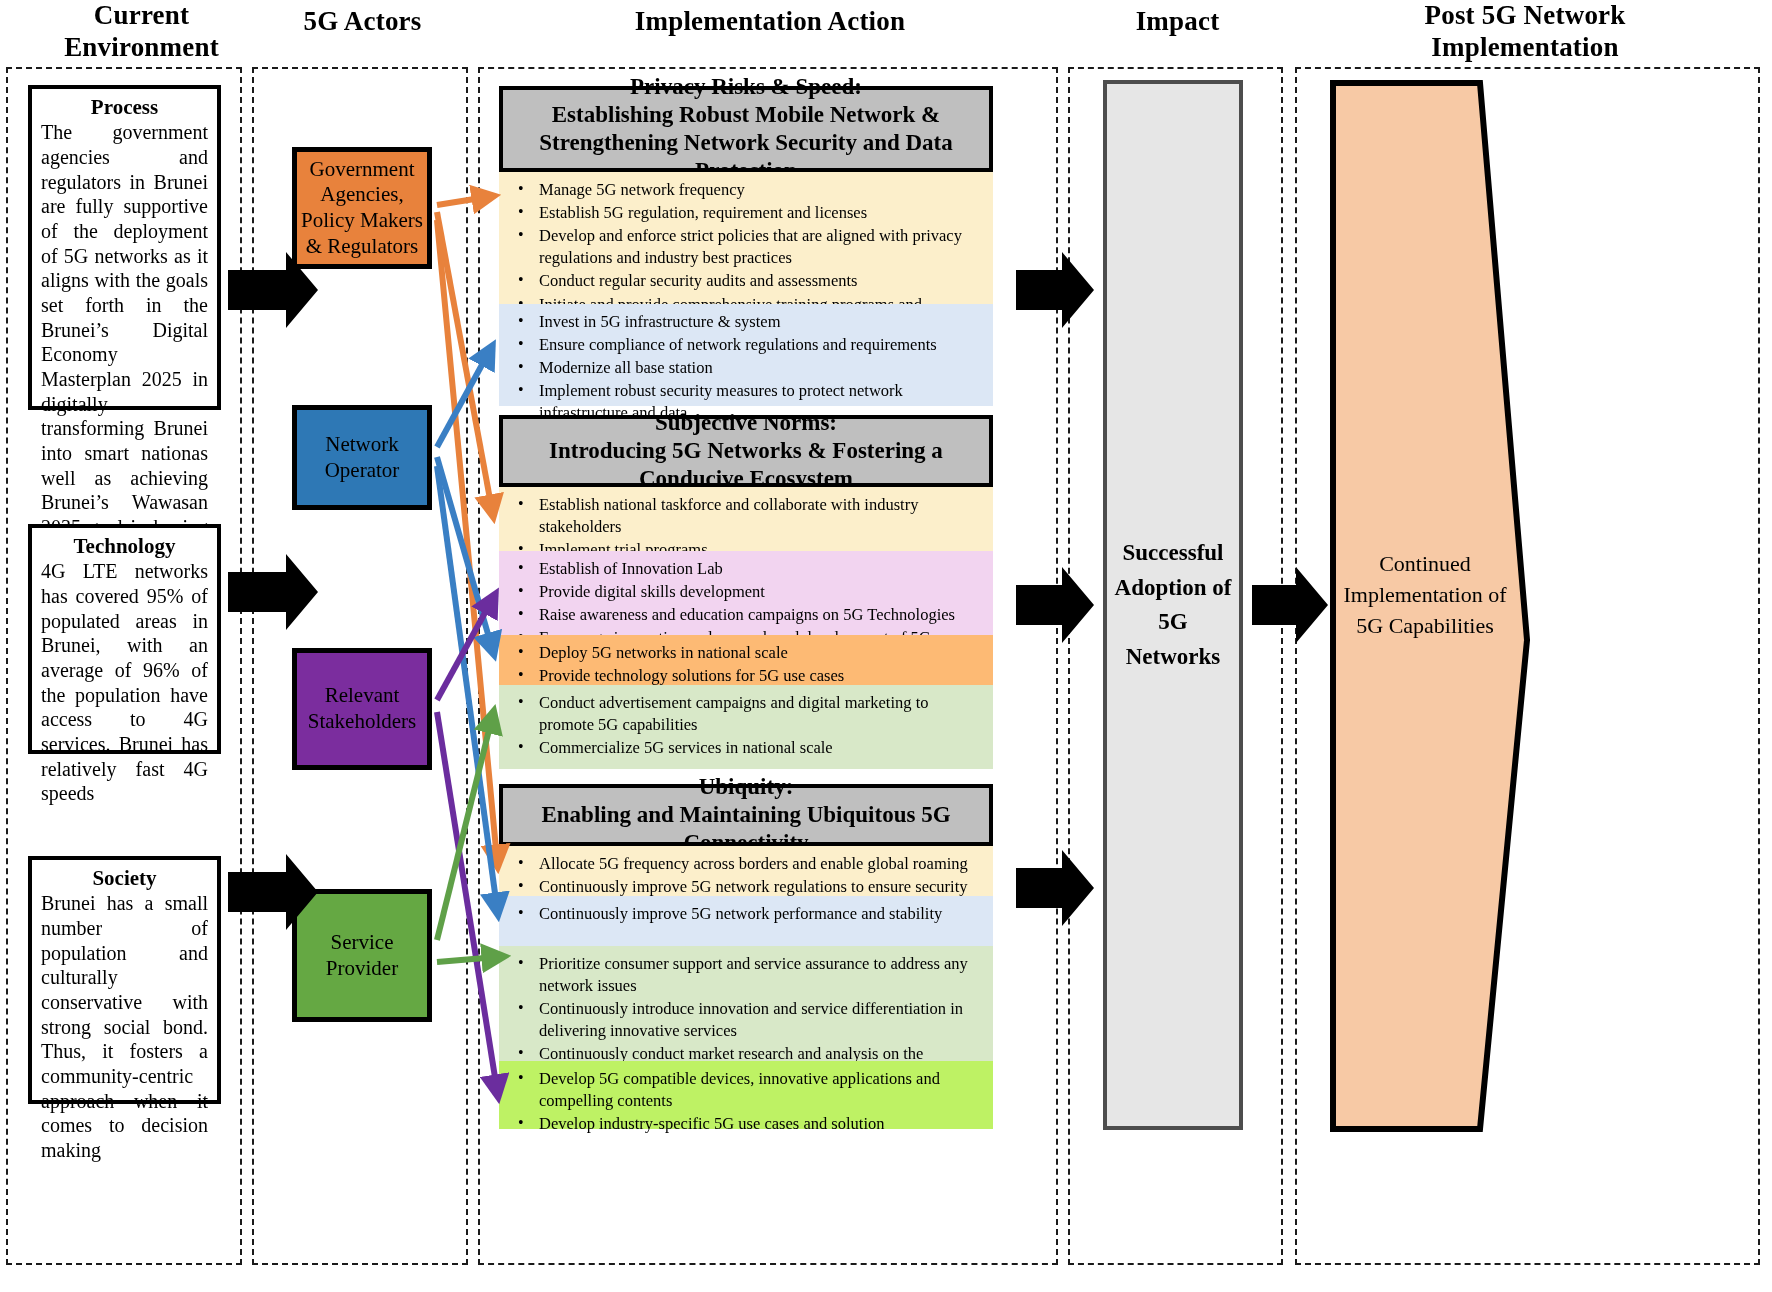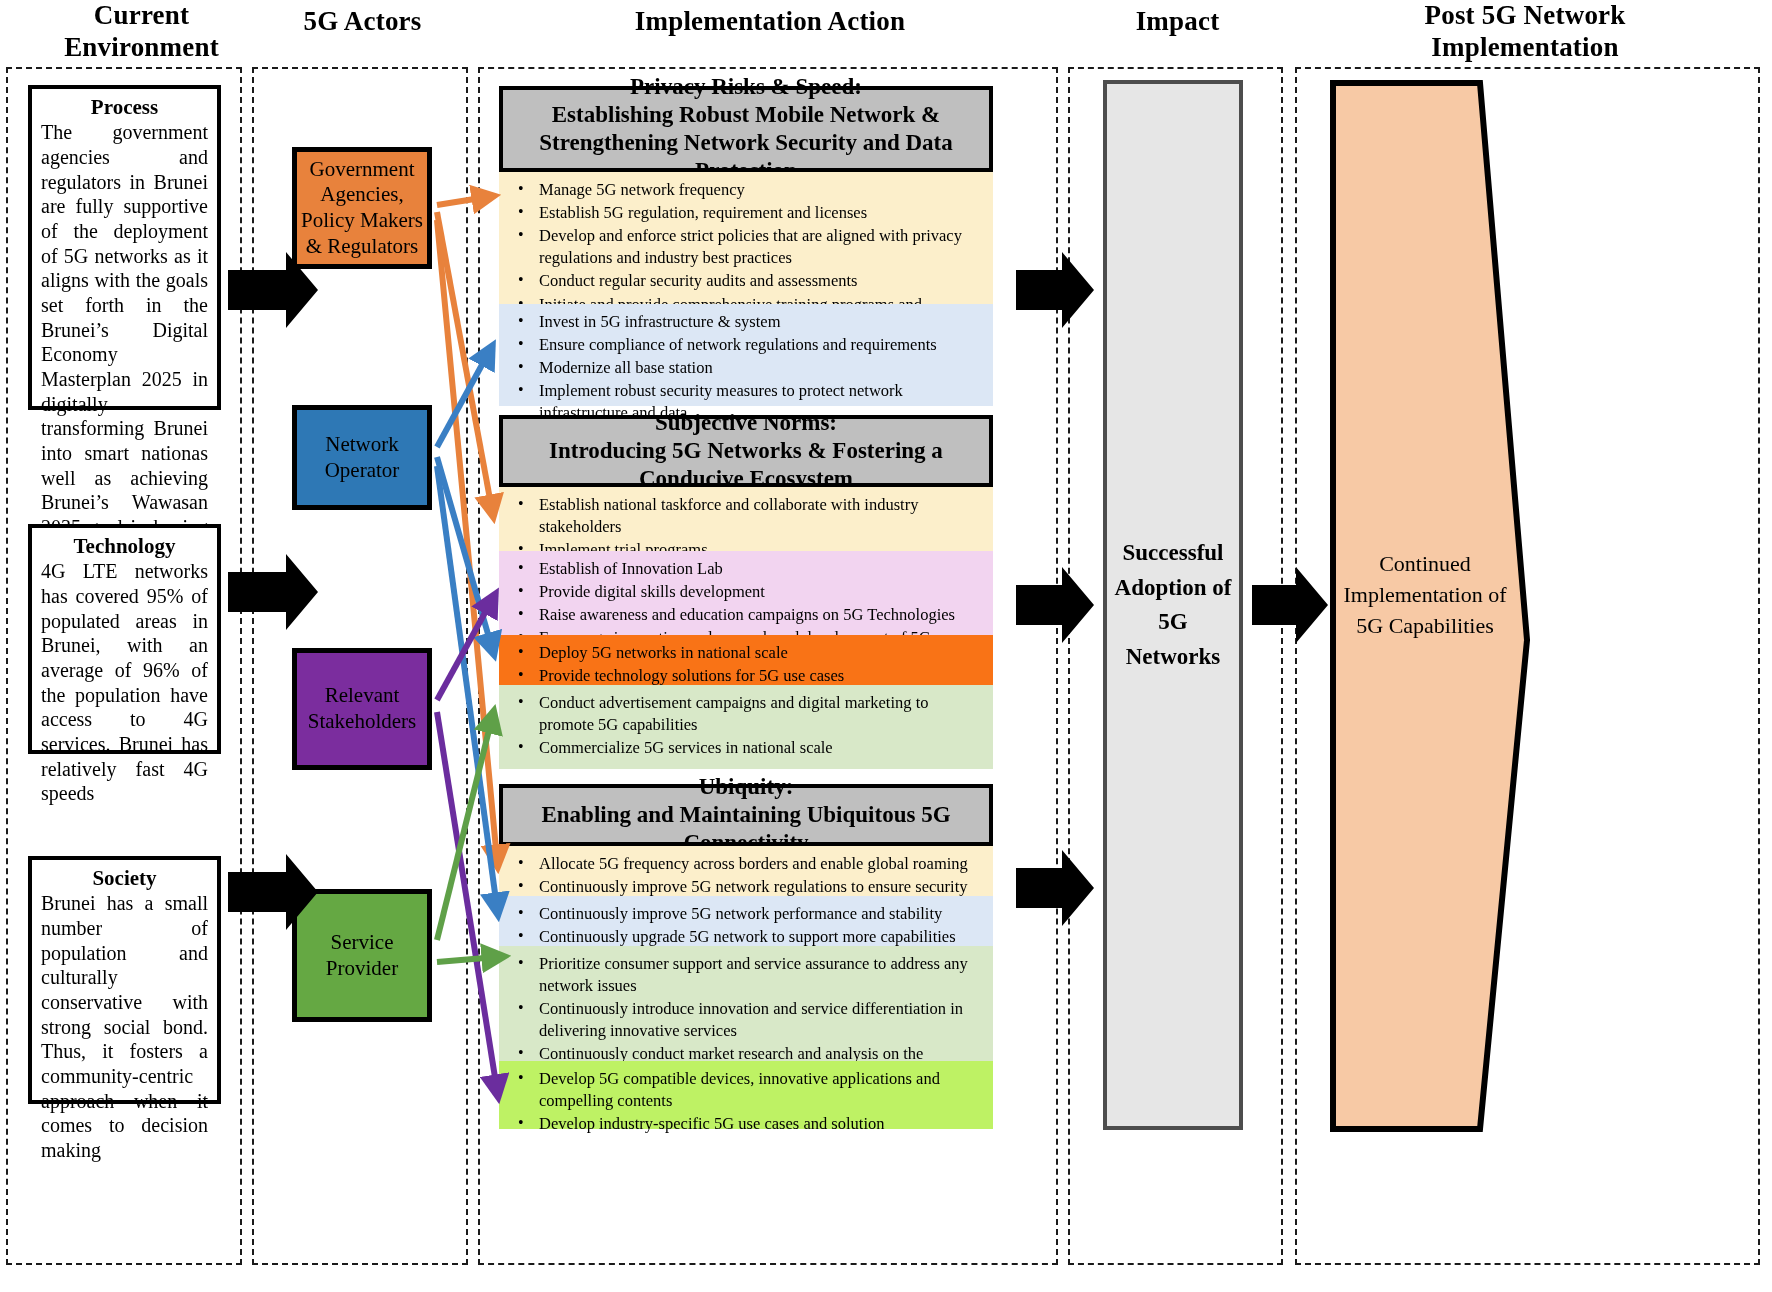--- a/index.html
+++ b/index.html
@@ -157,21 +157,21 @@
   </ul>
 </div>
 <div class="bullets" style="left:499px; top:551px; width:494px; height:84px; background:#F2D4F0;">
   <ul>
     <li>Establish of Innovation Lab</li>
     <li>Provide digital  skills development</li>
     <li>Raise awareness and education campaigns on 5G Technologies</li>
     <li>Encourage  innovation and research and development of 5G use cases</li>
   </ul>
 </div>
-<div class="bullets" style="left:499px; top:635px; width:494px; height:50px; background:#f97316;">
+<div class="bullets" style="left:499px; top:635px; width:494px; height:50px; background:#fdba74;">
   <ul>
     <li>Deploy 5G networks in national scale</li>
     <li>Provide technology solutions for 5G use cases</li>
   </ul>
 </div>
 <div class="bullets" style="left:499px; top:685px; width:494px; height:84px; background:#D8E8C8;">
   <ul>
     <li>Conduct advertisement campaigns and digital marketing to promote 5G capabilities</li>
     <li>Commercialize  5G services in national scale</li>
   </ul>
@@ -183,21 +183,20 @@
 </div>
 <div class="bullets" style="left:499px; top:846px; width:494px; height:50px; background:#FCEFCB;">
   <ul>
     <li>Allocate 5G frequency across borders and enable global roaming</li>
     <li>Continuously improve 5G network regulations to ensure security</li>
   </ul>
 </div>
 <div class="bullets" style="left:499px; top:896px; width:494px; height:50px; background:#DCE7F5;">
   <ul>
     <li>Continuously improve 5G network performance and stability</li>
-    <li>Continuously upgrade 5G network to support more capabilities</li>
   </ul>
 </div>
 <div class="bullets" style="left:499px; top:946px; width:494px; height:115px; background:#D8E8C8;">
   <ul>
     <li>Prioritize consumer support and service assurance to address any network issues</li>
     <li>Continuously introduce innovation and service differentiation in delivering innovative services</li>
     <li>Continuously conduct market research and analysis on the consumers needs and industry trends</li>
   </ul>
 </div>
 <div class="bullets" style="left:499px; top:1061px; width:494px; height:68px; background:#bef264;">

